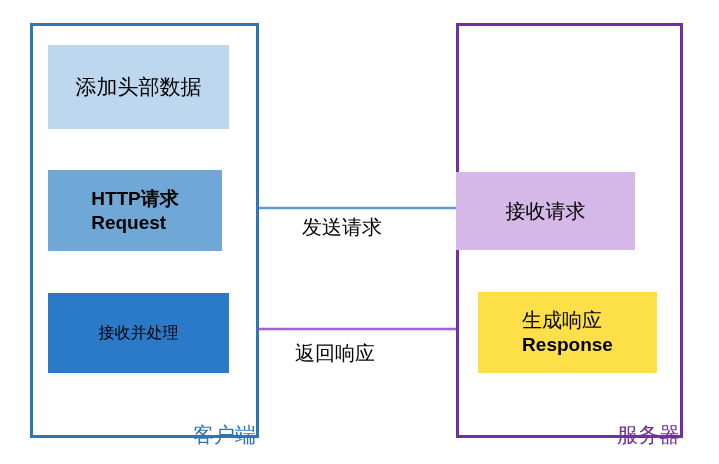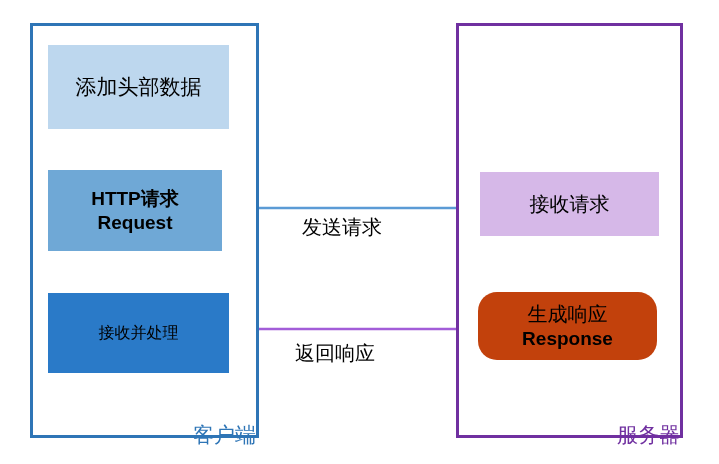--- a/index.html
+++ b/index.html
@@ -42,21 +42,21 @@
     border: 3px solid #7030A0;
   }
 
   
   .box {
     position: absolute;
     box-sizing: border-box;
     display: flex;
     align-items: center;
     justify-content: center;
-    text-align: center;
+    text-align: left;
     line-height: 1.25;
     color: #000000;
   }
   .box .lines {
     display: block;
   }
   .box .ln {
     display: block;
     white-space: nowrap;
   }
@@ -82,44 +82,43 @@
   #box-receive-process {
     left: 48px;
     top: 293px;
     width: 181px;
     height: 80px;
     background: #2A7AC8;
     font-size: 16px;
     font-weight: 400;
   }
   #box-receive-request {
-    left: 480px;
+    left: 456px;
     top: 172px;
     width: 179px;
-    height: 64px;
+    height: 78px;
     background: #D6B8E8;
     font-size: 20px;
     font-weight: 400;
   }
   #box-generate-response {
     left: 478px;
     top: 292px;
     width: 179px;
     height: 81px;
     background: #A košer;
   }
   #box-generate-response {
     left: 478px;
     top: 292px;
     width: 179px;
-    height: 68px;
-    background: #c2410c;
+    height: 81px;
+    background: #fde047;
     font-size: 19px;
     font-weight: bold;
-    border-radius: 19px;
   }
   #box-generate-response .ln-cn { font-weight: 400; font-size: 20px; }
 
   
   .caption {
     position: absolute;
     width: 100%;
     text-align: center;
     font-size: 21px;
     white-space: nowrap;

